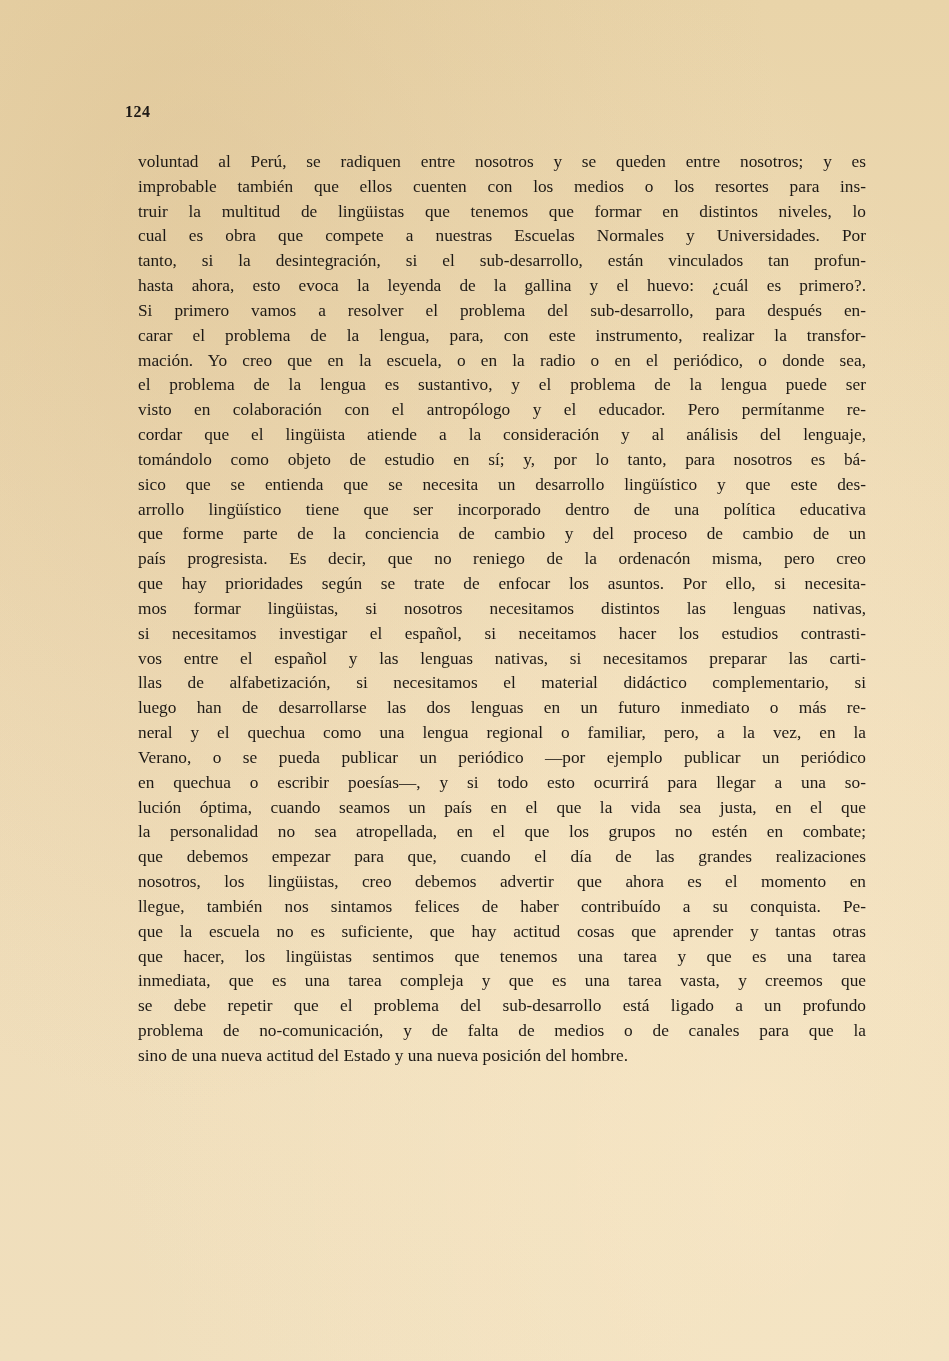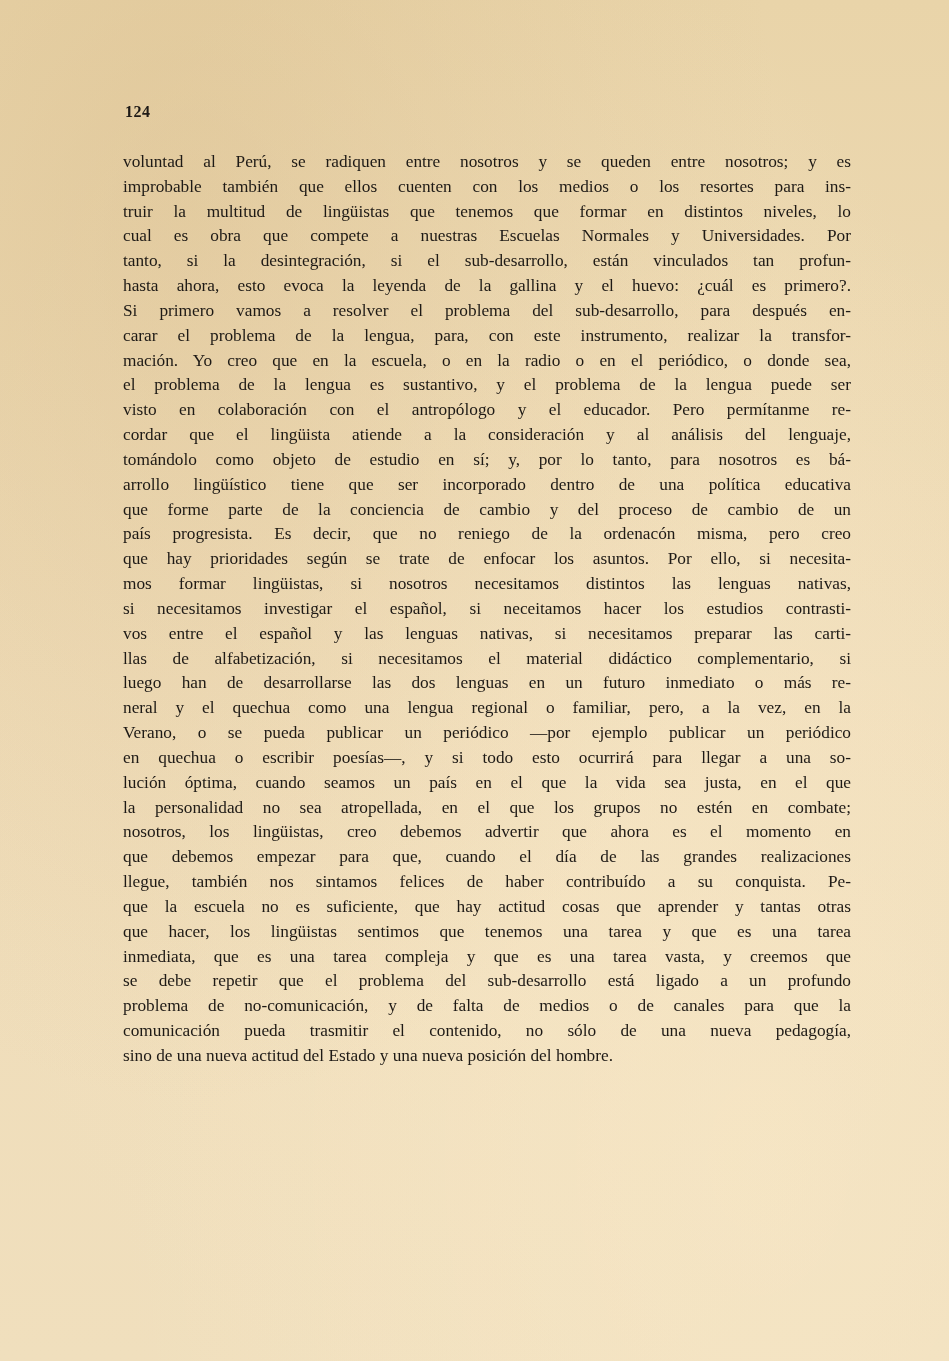--- a/index.html
+++ b/index.html
@@ -46,20 +46,21 @@
     }
     .line.last {
       text-align-last: left;
     }
     .line-inner {
       display: block;
       width: 100%;
       white-space: normal;
       text-align: justify;
       text-align-last: justify;
+      margin-left: 15px;
     }
     .line.last .line-inner {
       text-align-last: left;
     }
   </style>
 </head>
 <body>
 
 <div class="page-number">124</div>
 
@@ -97,20 +98,23 @@
   <span class="line">
       <span class="line-inner">visto en colaboración con el antropólogo y el educador. Pero permítanme re-</span>
     </span>
   <span class="line">
       <span class="line-inner">cordar que el lingüista atiende a la consideración y al análisis del lenguaje,</span>
     </span>
   <span class="line">
       <span class="line-inner">tomándolo como objeto de estudio en sí; y, por lo tanto, para nosotros es bá-</span>
     </span>
   <span class="line">
+      <span class="line-inner">sico que se entienda que se necesita un desarrollo lingüístico y que este des-</span>
+    </span>
+  <span class="line">
       <span class="line-inner">arrollo lingüístico tiene que ser incorporado dentro de una política educativa</span>
     </span>
   <span class="line">
       <span class="line-inner">que forme parte de la conciencia de cambio y del proceso de cambio de un</span>
     </span>
   <span class="line">
       <span class="line-inner">país progresista. Es decir, que no reniego de la ordenacón misma, pero creo</span>
     </span>
   <span class="line">
       <span class="line-inner">que hay prioridades según se trate de enfocar los asuntos. Por ello, si necesita-</span>
@@ -139,42 +143,39 @@
   <span class="line">
       <span class="line-inner">en quechua o escribir poesías—, y si todo esto ocurrirá para llegar a una so-</span>
     </span>
   <span class="line">
       <span class="line-inner">lución óptima, cuando seamos un país en el que la vida sea justa, en el que</span>
     </span>
   <span class="line">
       <span class="line-inner">la personalidad no sea atropellada, en el que los grupos no estén en combate;</span>
     </span>
   <span class="line">
-      <span class="line-inner">nosotros, los lingüistas, creo debemos advertir que ahora es el momento en</span>
+      <span class="line-inner">que debemos empezar para que, cuando el día de las grandes realizaciones</span>
     </span>
   <span class="line">
-      <span class="line-inner">que debemos empezar para que, cuando el día de las grandes realizaciones</span>
+      <span class="line-inner">nosotros, los lingüistas, creo debemos advertir que ahora es el momento en</span>
     </span>
   <span class="line">
       <span class="line-inner">llegue, también nos sintamos felices de haber contribuído a su conquista. Pe-</span>
     </span>
   <span class="line">
       <span class="line-inner">que la escuela no es suficiente, que hay actitud cosas que aprender y tantas otras</span>
     </span>
   <span class="line">
       <span class="line-inner">que hacer, los lingüistas sentimos que tenemos una tarea y que es una tarea</span>
     </span>
   <span class="line">
       <span class="line-inner">inmediata, que es una tarea compleja y que es una tarea vasta, y creemos que</span>
     </span>
   <span class="line">
       <span class="line-inner">se debe repetir que el problema del sub-desarrollo está ligado a un profundo</span>
     </span>
   <span class="line">
       <span class="line-inner">problema de no-comunicación, y de falta de medios o de canales para que la</span>
     </span>
-  <span class="line">
-      <span class="line-inner">comunicación pueda trasmitir el contenido, no sólo de una nueva pedagogía,</span>
-    </span>
   <span class="line last">
       <span class="line-inner">sino de una nueva actitud del Estado y una nueva posición del hombre.</span>
     </span>
 </div>
 
 </body></html>

